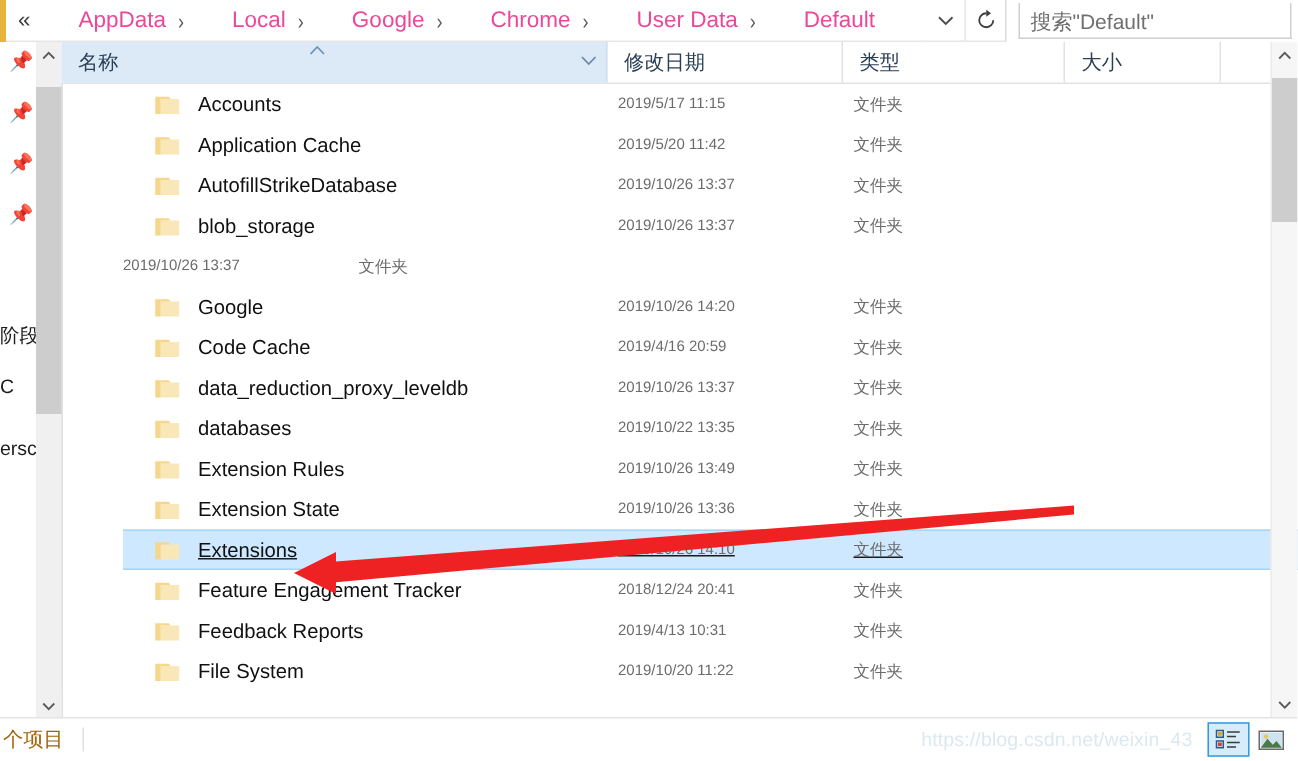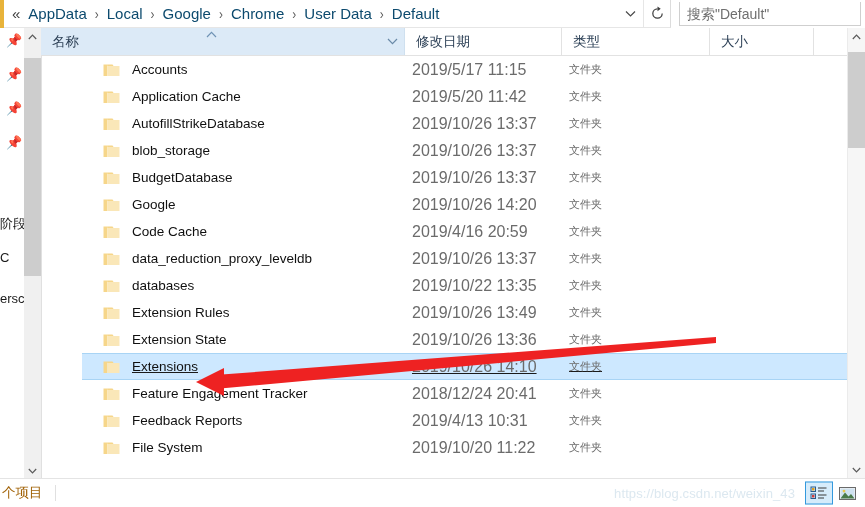--- a/index.html
+++ b/index.html
@@ -40,25 +40,26 @@
     border-bottom: 1px solid #e6e6e6;
     min-width: 0;
   }
   .crumb-lead {
     color: #3d3d3d;
     font-size: 15px;
     padding: 0 6px 0 2px;
     letter-spacing: -1px;
   }
   .crumb {
-    color: #0c4a6e;
+    color: #ec4899;
     font-size: 15px;
     padding: 2px 3px;
     white-space: nowrap;
     cursor: default;
+    margin-left: 24px;
   }
   .crumb-sep {
     color: #5a5a5a;
     font-size: 12px;
     padding: 0 5px;
     transform: scaleY(1.25);
   }
   .addr-dropdown, .addr-refresh {
     width: 26px;
     display: flex;
@@ -230,21 +231,21 @@
     position: relative;
   }
   .name-text {
     font-size: 13.5px;
     color: #101010;
     overflow: hidden;
     text-overflow: ellipsis;
   }
   .cell-date {
     width: 157px;
-    font-size: 16px;
+    font-size: 10px;
     color: #6b6b6b;
     white-space: nowrap;
     box-sizing: border-box;
   }
   .cell-type {
     width: 148px;
     font-size: 11px;
     color: #6b6b6b;
     white-space: nowrap;
     box-sizing: border-box;
@@ -472,28 +473,20 @@
             <path d="M4.2 3 L16.5 3 L16.5 13 L4.2 13 Z" fill="#fae7b8"></path>
             <path d="M4.2 1.5 L9.5 1.5 L10.6 3 L4.2 3 Z" fill="#f6d68a"></path>
           </svg></span>
         <span class="name-text">blob_storage</span>
       </div>
       <div class="cell-date">2019/10/26 13:37</div>
       <div class="cell-type">文件夹</div>
       <div class="cell-size"></div>
     </div>
     <div class="row">
-      <div class="cell-name">
-        <span class="folder-icon"><svg width="17" height="14" viewBox="0 0 17 14">
-            <path d="M0.5 1.5 L0.5 13 L4.2 13 L4.2 1.5 Z" fill="#f6d68a"></path>
-            <path d="M4.2 3 L16.5 3 L16.5 13 L4.2 13 Z" fill="#fae7b8"></path>
-            <path d="M4.2 1.5 L9.5 1.5 L10.6 3 L4.2 3 Z" fill="#f6d68a"></path>
-          </svg></span>
-        <span class="name-text">BudgetDatabase</span>
-      </div>
       <div class="cell-date">2019/10/26 13:37</div>
       <div class="cell-type">文件夹</div>
       <div class="cell-size"></div>
     </div>
     <div class="row">
       <div class="cell-name">
         <span class="folder-icon"><svg width="17" height="14" viewBox="0 0 17 14">
             <path d="M0.5 1.5 L0.5 13 L4.2 13 L4.2 1.5 Z" fill="#f6d68a"></path>
             <path d="M4.2 3 L16.5 3 L16.5 13 L4.2 13 Z" fill="#fae7b8"></path>
             <path d="M4.2 1.5 L9.5 1.5 L10.6 3 L4.2 3 Z" fill="#f6d68a"></path>

